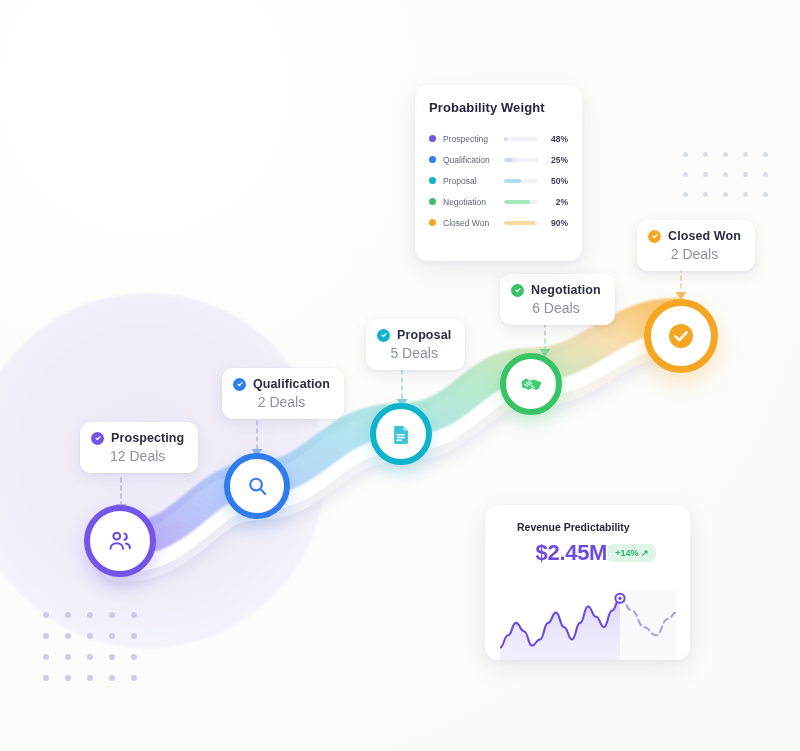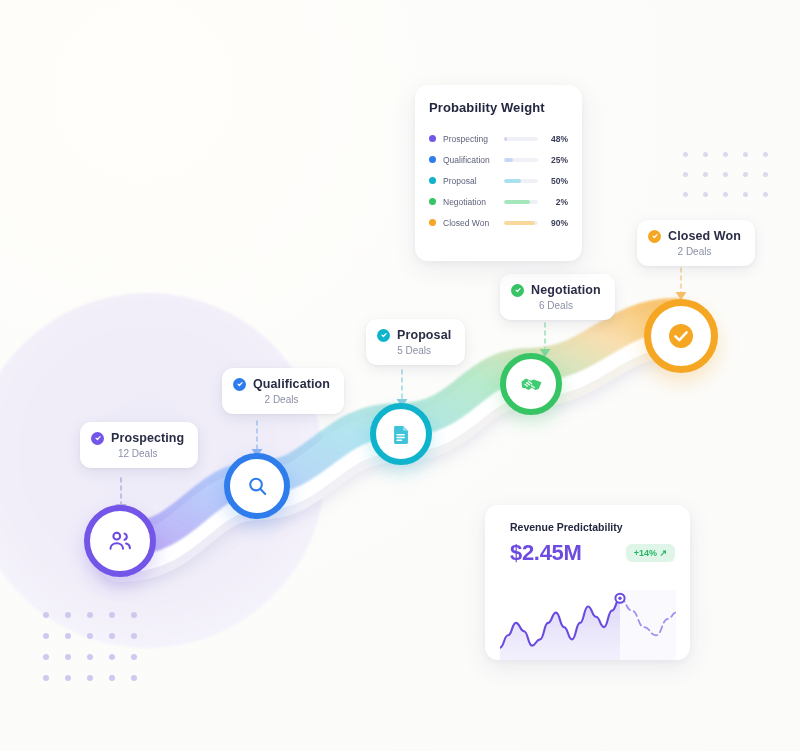--- a/index.html
+++ b/index.html
@@ -59,21 +59,21 @@
     width: 13px; height: 13px; border-radius: 50%;
     display: flex; align-items: center; justify-content: center;
     flex: 0 0 auto;
   }
   .stage-card .badge svg { display:block; }
   .stage-card .name {
     font-size: 12.5px; font-weight: 700; color: #2a2d46; white-space: nowrap;
     letter-spacing: .1px;
   }
   .stage-card .deals {
-    font-size: 10px; color: #8b8fa6; margin-top: 3px; white-space: nowrap;
+    font-size: 14px; color: #8b8fa6; margin-top: 3px; white-space: nowrap;
   }
 
   
   #prob-card {
     position: absolute; left: 415px; top: 85px;
     width: 167px; height: 176px;
     background: #fff; border-radius: 13px;
     box-shadow: 0 8px 26px rgba(70,65,120,.09), 0 2px 6px rgba(70,65,120,.05);
     padding: 15px 14px 12px 14px;
   }
@@ -90,25 +90,25 @@
   }
   .prob-fill { position: absolute; left: 0; top: 0; bottom: 0; border-radius: 3px; }
   .prob-pct { font-size: 8.5px; font-weight: 700; color: #3a3e57; width: 23px; text-align: right; white-space: nowrap; }
 
   
   #rev-card {
     position: absolute; left: 485px; top: 505px;
     width: 205px; height: 155px;
     background: #fff; border-radius: 13px;
     box-shadow: 0 8px 26px rgba(70,65,120,.09), 0 2px 6px rgba(70,65,120,.05);
-    padding: 16px 15px 0 25px;
+    padding: 16px 15px 0 32px;
     overflow: hidden;
   }
   #rev-card .title { font-size: 10.5px; font-weight: 700; color: #242740; }
-  #rev-card .valrow { display: flex; align-items: center; justify-content: space-between; margin-top: 7px; }
+  #rev-card .valrow { display: flex; align-items: center; justify-content: center; margin-top: 7px; }
   #rev-card .value { font-size: 22px; font-weight: 700; color: #6d4ae0; letter-spacing: -.3px; }
   #rev-card .delta {
     background: #dff5e8; color: #29b765; font-size: 9px; font-weight: 700;
     padding: 4px 8px; border-radius: 6px; white-space: nowrap;
   }
   #rev-chart { position: absolute; left: 15px; bottom: 0; width: 176px; height: 70px; }
 </style>
 </head>
 <body>
 

